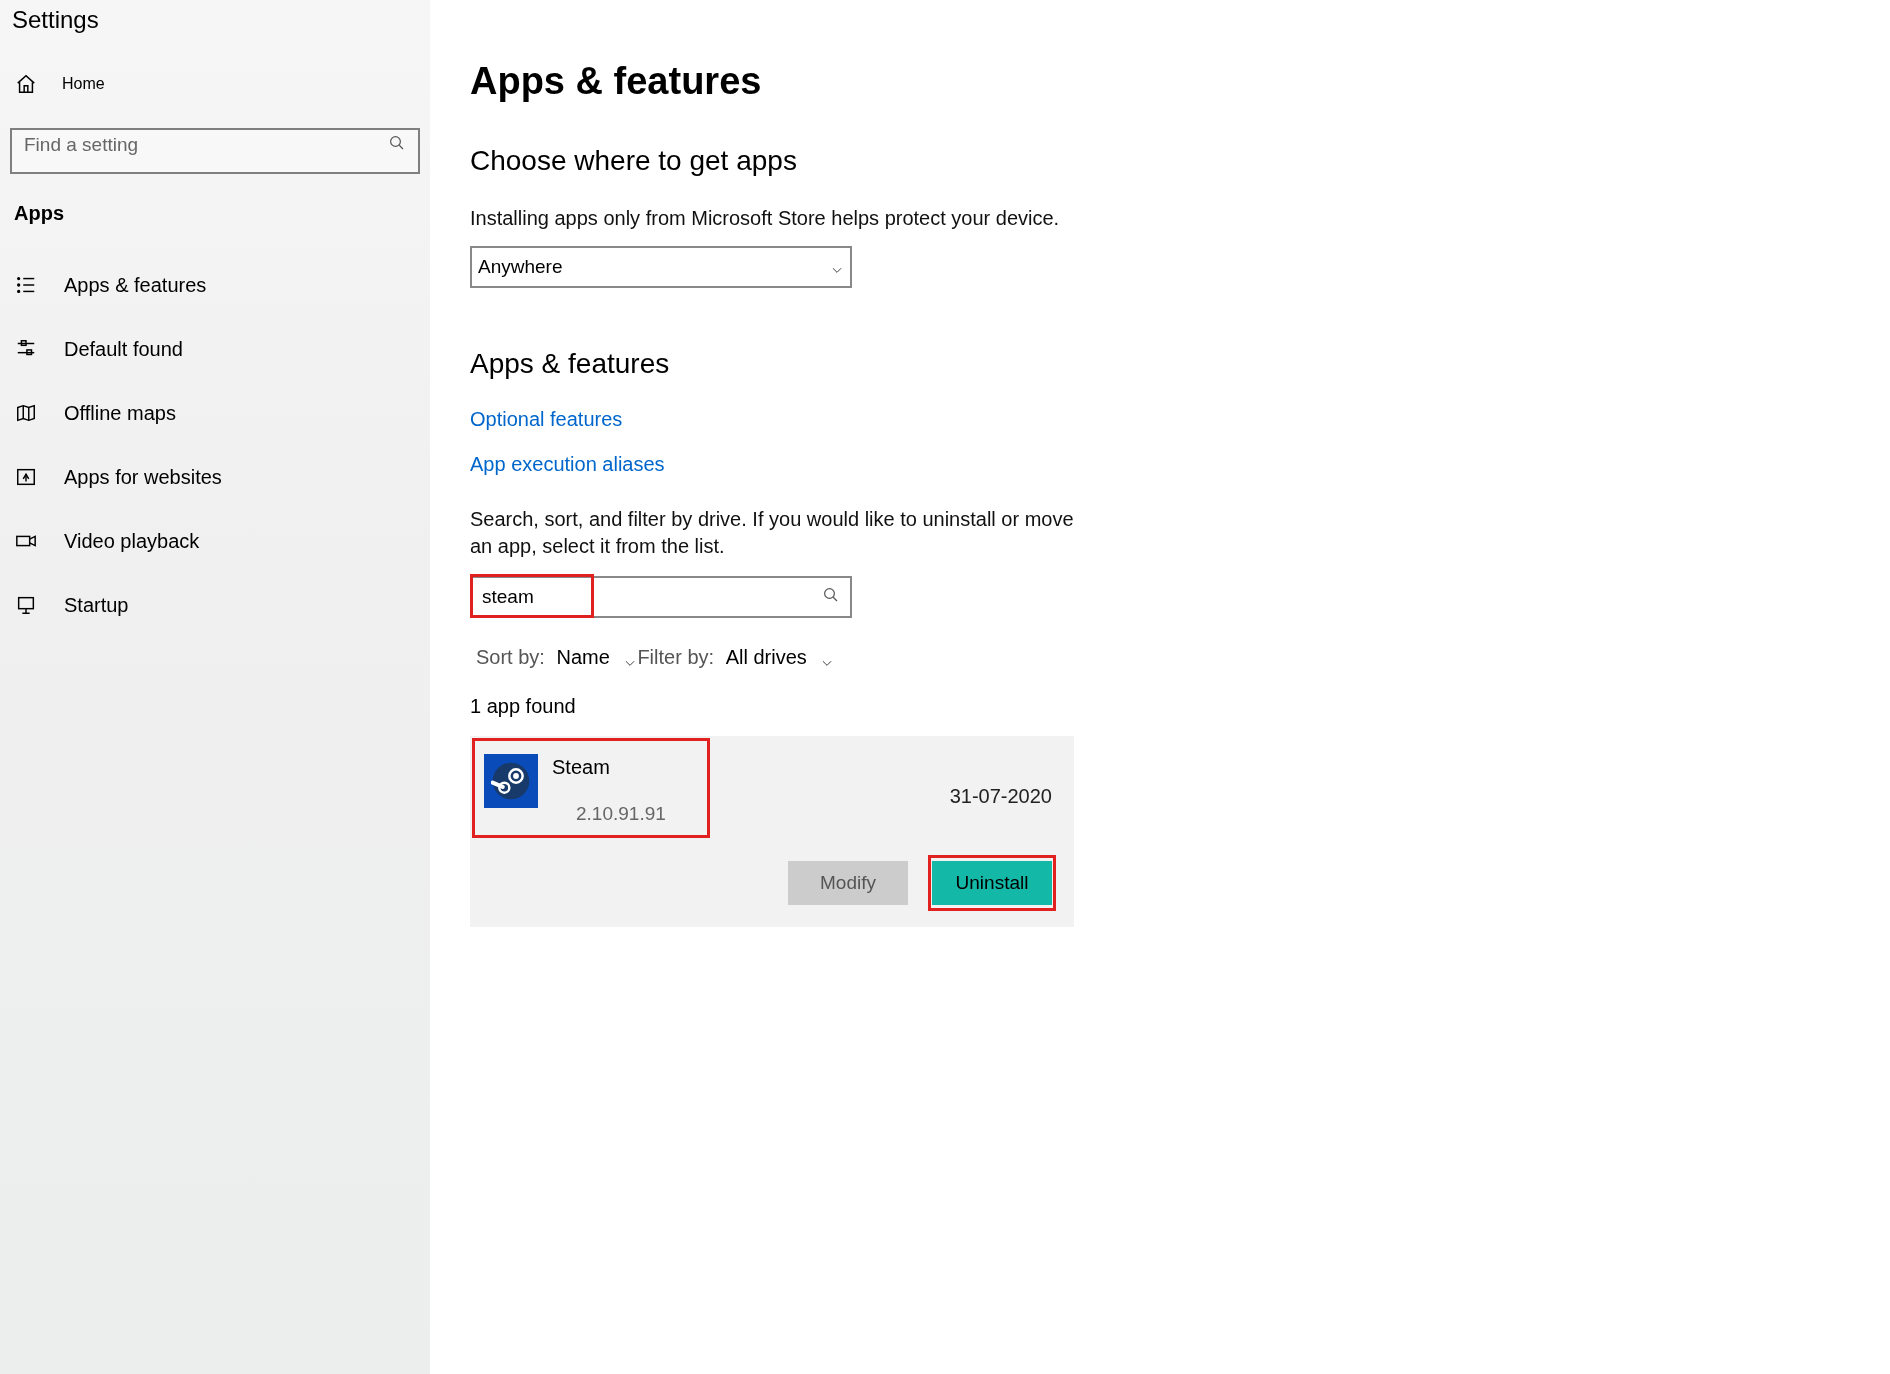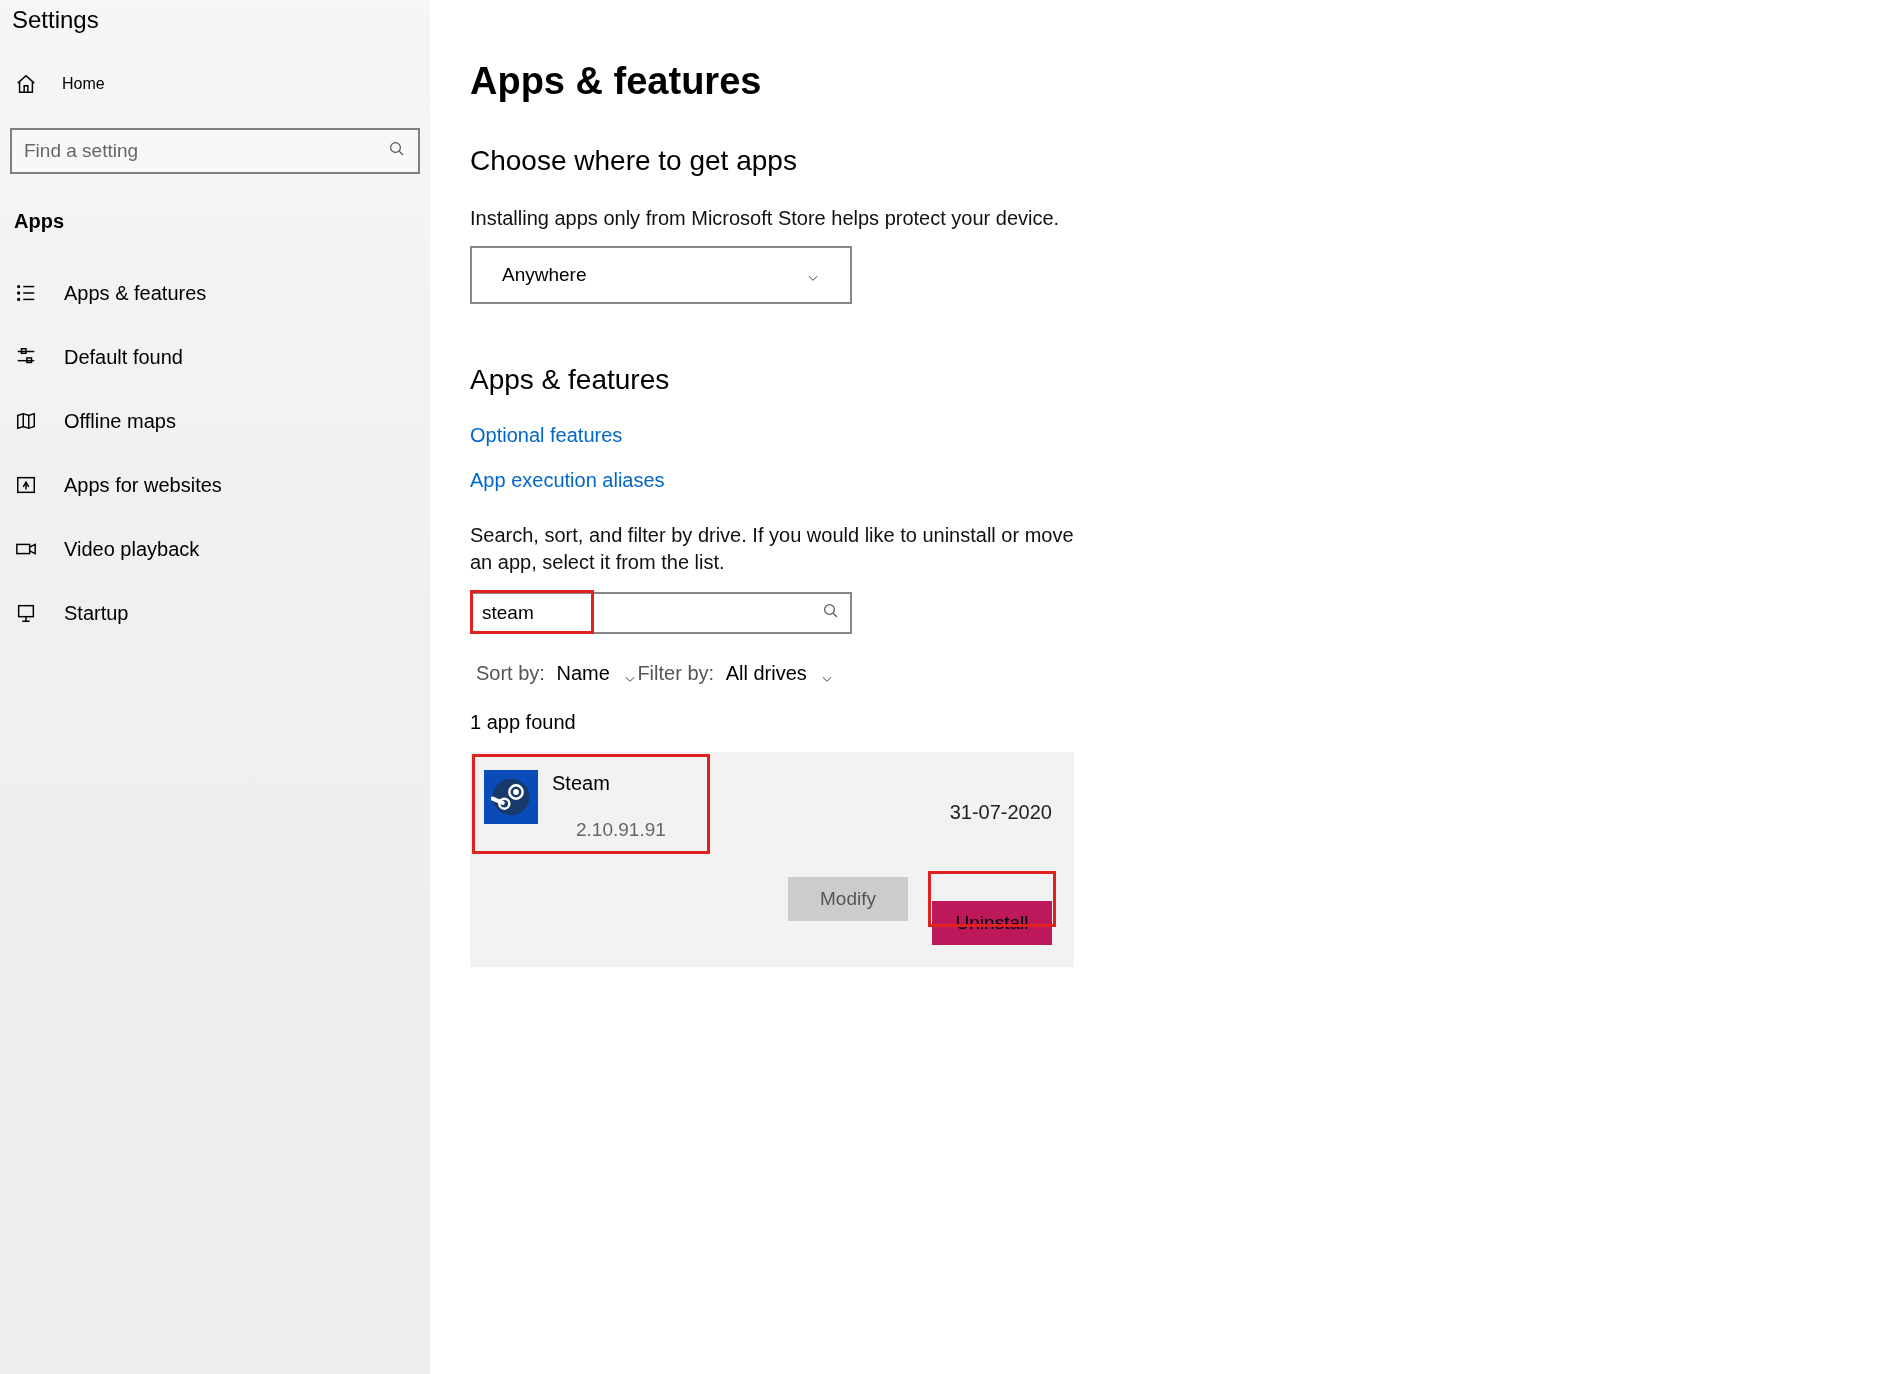--- a/index.html
+++ b/index.html
@@ -14,24 +14,24 @@
     padding: 0;
   }
   .window-title { font-size: 24px; padding: 6px 12px 24px 12px; }
   .home-row {
     display: flex; align-items: center; gap: 24px;
     padding: 14px 14px 14px 14px; margin-bottom: 18px; cursor: default;
   }
   .home-row .icon { width: 24px; height: 24px; display:flex; align-items:center; justify-content:center; }
   .home-label { font-size: 16px; }
   .search-box {
-    margin: 0 10px 36px 10px;
+    margin: 0 10px 28px 10px;
     border: 2px solid #7f7f7f;
     height: 46px;
-    display: flex; align-items: center; padding: 12px 12px;
+    display: flex; align-items: flex-start; padding: 4px 12px;
     background: rgba(255,255,255,0.35);
   }
   .search-box input {
     border: none; outline: none; background: transparent;
     font-size: 19px; flex: 1; color: #555;
   }
   .search-box input::placeholder { color: #666; }
   .section-label { font-size: 20px; font-weight: 600; padding: 0 14px 28px 14px; }
   .nav-item {
     display: flex; align-items: center; gap: 26px;
@@ -39,23 +39,23 @@
   }
   .nav-item .icon { width: 24px; height: 24px; display:flex; align-items:center; justify-content:center; flex:0 0 24px; }
   .nav-label { font-size: 20px; }
 
   
   .main { flex: 1; padding: 60px 40px 0 40px; }
   .page-title { font-size: 38px; font-weight: 600; margin-bottom: 42px; }
   .sub-title { font-size: 28px; font-weight: 400; margin-bottom: 28px; }
   .help-text { font-size: 20px; color: #111; margin-bottom: 14px; max-width: 620px; line-height:1.35; }
   .select {
-    width: 382px; height: 58px; border: 2px solid #888; background:#fff;
+    width: 382px; height: 42px; border: 2px solid #888; background:#fff;
     display:flex; align-items:center; justify-content:space-between;
-    padding: 0 30px; font-size: 19px; cursor:default; margin-bottom: 60px;
+    padding: 0 6px; font-size: 19px; cursor:default; margin-bottom: 60px;
   }
   .link { color: #0066cc; font-size: 20px; display:block; margin-bottom: 22px; cursor:default; }
   .sub-title2 { font-size: 28px; font-weight: 400; margin-bottom: 28px; }
   .app-search {
     width: 382px; height: 42px; border: 2px solid #888; background:#fff;
     display:flex; align-items:center; padding:0 10px; margin-bottom: 28px;
   }
   .app-search input { border:none; outline:none; font-size:19px; flex:1; background:transparent; }
   .sort-filter-row { display:flex; font-size:20px; color:#444; margin-bottom:26px; padding-left:6px;}
   .sf-label { color:#555; }
@@ -73,21 +73,21 @@
   }
   .app-meta { flex:1; padding-top:2px; }
   .app-name { font-size:20px; }
   .app-version { font-size:19px; color:#666; margin-top:24px;margin-left:24px; }
   .app-date { font-size:20px; color:#222; align-self:center; padding-top:14px; }
   .btn-row { display:flex; justify-content:flex-end; gap:24px; margin-top:36px; }
   .btn {
     width: 120px; height:44px; font-size:19px; display:flex; align-items:center; justify-content:center;
     background:#ccc; color:#555; cursor:default;
   }
-  .btn.enabled { background:#be185d; color:#000;margin-top:24px; }
+  .btn.enabled { background:#14b8a6; color:#000; }
 
   
   .hl { position:absolute; border:3px solid #e12020; pointer-events:none; }
 
   .chev { width:14px; height:14px; }
   .chev svg { width:14px; height:14px; }
 </style>
 </head>
 <body>
 

